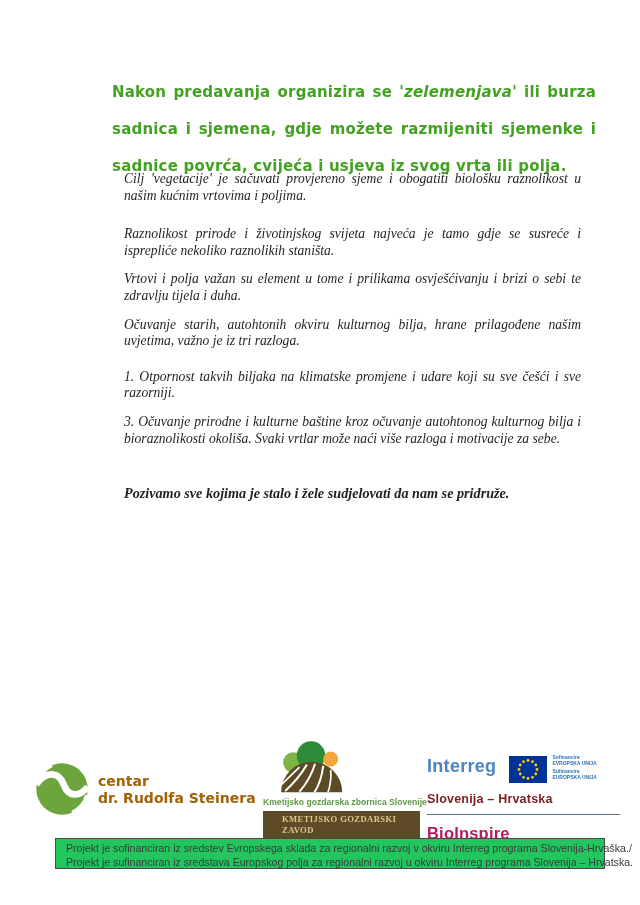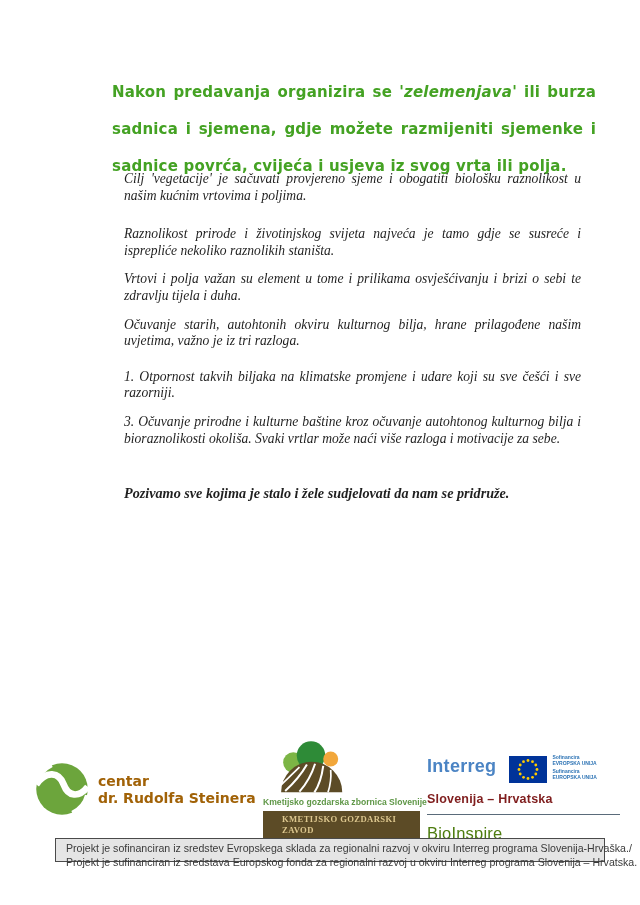--- a/index.html
+++ b/index.html
@@ -48,25 +48,25 @@
   .interreg{position:absolute;left:427px;top:755px;width:196px;font-family:"Liberation Sans", sans-serif;}
   .interreg-row{display:flex;align-items:flex-start;}
   .interreg-word{
     font-weight:bold;font-size:18px;line-height:22px;color:#4b84c4;letter-spacing:.3px;
   }
   .eu-flag{margin-left:13px;margin-top:1px;}
   .eu-text{margin-left:5px;color:#2e74b5;font-size:5px;line-height:5.5px;font-weight:bold;}
   .eu-text .grp{margin-bottom:3px;}
   .interreg-program{margin-top:5px;font-weight:bold;font-size:12.5px;color:#7f1d1d;letter-spacing:.2px;}
   .interreg-sep{margin-top:8px;width:193px;height:0;border-top:1.3px solid #5a6b7a;}
-  .bioinspire{margin-top:9px;font-weight:normal;font-size:16.5px;color:#4d7c0f;letter-spacing:.2px;}
+  .bioinspire{margin-top:9px;font-weight:bold;font-size:16.5px;color:#be185d;letter-spacing:.2px;}
   
   .disclaimer{
-    position:absolute;left:55px;top:838px;width:550px;height:24px;
-    border:1px solid #4a4a4a;background:#e5e5e5;
+    position:absolute;left:55px;top:838px;width:550px;height:31px;
+    border:1px solid #4a4a4a;background:#22c55e;
     font-family:"Liberation Sans", sans-serif;font-size:10.6px;line-height:14px;
     color:#3a3a3a;padding:2px 0 0 10px;box-sizing:border-box;
   }
   .disclaimer div{white-space:nowrap;}
 </style>
 </head>
 <body>
 
 <div class="page">
 
@@ -151,16 +151,16 @@
         </div>
       </div>
     </div>
     <div class="interreg-program">Slovenija – Hrvatska</div>
     <div class="interreg-sep"></div>
     <div class="bioinspire">BioInspire</div>
   </div>
 
   <div class="disclaimer">
     <div>Projekt je sofinanciran iz sredstev Evropskega sklada za regionalni razvoj v okviru Interreg programa Slovenija-Hrvaška./</div>
-    <div>Projekt je sufinanciran iz sredstava Europskog fonda za regionalni razvoj u okviru Interreg programa Slovenija – Hrvatska.</div>
+    <div>Projekt je sufinanciran iz sredstava Europskog polja za regionalni razvoj u okviru Interreg programa Slovenija – Hrvatska.</div>
   </div>
 
 </div>
 
 </body></html>

